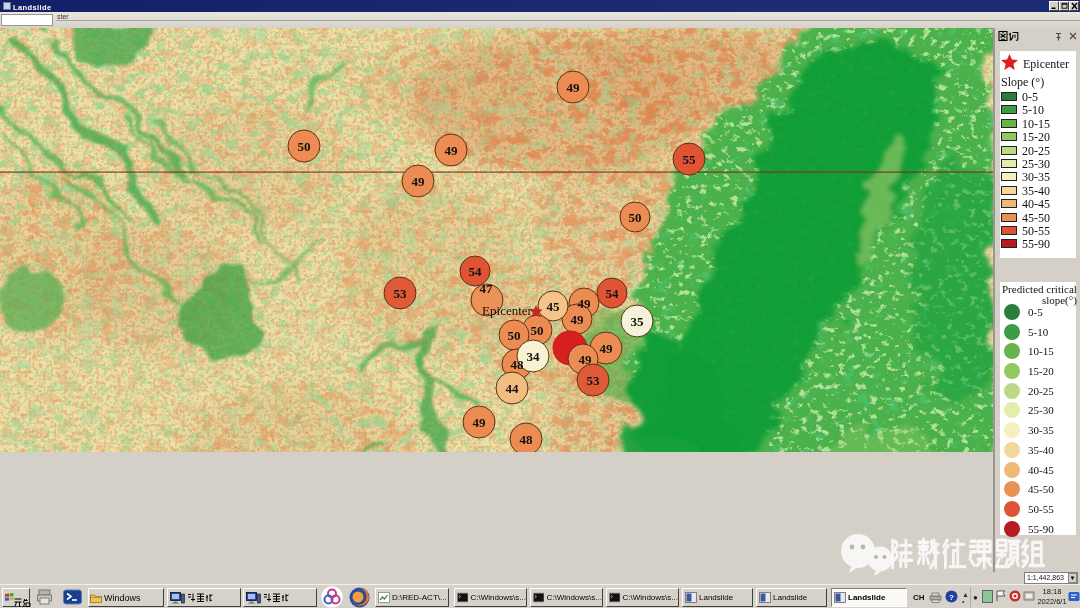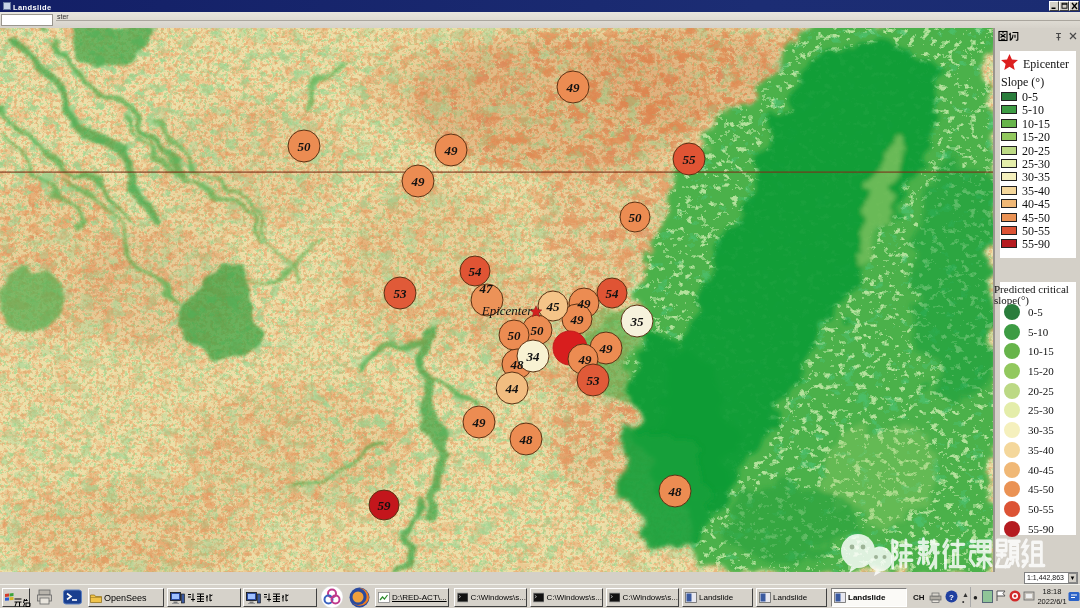--- a/index.html
+++ b/index.html
@@ -13,21 +13,21 @@
     font-weight:bold;letter-spacing:0.4px;}
   .winbtn{position:absolute;top:1px;width:10px;height:10px;background:#d4d0c8;
     border:1px solid;border-color:#fff #404040 #404040 #fff;
     box-sizing:border-box;font-size:7px;line-height:7px;text-align:center;color:#000;}
   #toolbar{position:absolute;left:0;top:12px;width:1080px;height:16px;
     background:linear-gradient(180deg,#e8e6de 0%,#d6d2ca 100%);}
   #combo{position:absolute;left:1px;top:2px;width:52px;height:12px;background:#fff;
     border:1px solid #9a968e;box-sizing:border-box;}
   #ster{position:absolute;left:57px;top:0.5px;font-size:7px;color:#333;}
   #toolline{position:absolute;left:56px;top:8px;width:1024px;height:1px;background:#aaa69e;}
-  #mapwrap{position:absolute;left:0;top:28px;width:993px;height:544px;overflow:hidden;font-style:italic;}
+  #mapwrap{position:absolute;left:0;top:28px;width:993px;height:424px;overflow:hidden;}
   #legend{position:absolute;left:993px;top:28px;width:87px;height:544px;background:#d4d0c8;}
   #statusbar{position:absolute;left:0;top:572px;width:1080px;height:12px;background:#d4d0c8;}
   #taskbar{position:absolute;left:0;top:584px;width:1080px;height:24px;
     background:#d6d2ca;border-top:1px solid #f0efe8;}
   .tbtn{position:absolute;top:3px;height:19px;background:#d6d2ca;
     border:1px solid;border-color:#fff #404040 #404040 #fff;box-sizing:border-box;
     display:flex;align-items:center;color:#000;white-space:nowrap;overflow:hidden;}
 </style>
 </head>
 <body>
@@ -329,21 +329,21 @@
       <div style="position:absolute;left:8px;top:158px;width:16px;height:9px;background:#f4d79b;border:1px solid #222;box-sizing:border-box;"></div>
       <div style="position:absolute;left:29px;top:156px;font-family:'Liberation Serif',serif;font-size:12px;color:#111;">35-40</div>
       <div style="position:absolute;left:8px;top:171px;width:16px;height:9px;background:#f0b876;border:1px solid #222;box-sizing:border-box;"></div>
       <div style="position:absolute;left:29px;top:169px;font-family:'Liberation Serif',serif;font-size:12px;color:#111;">40-45</div>
       <div style="position:absolute;left:8px;top:185px;width:16px;height:9px;background:#ea9254;border:1px solid #222;box-sizing:border-box;"></div>
       <div style="position:absolute;left:29px;top:183px;font-family:'Liberation Serif',serif;font-size:12px;color:#111;">45-50</div>
       <div style="position:absolute;left:8px;top:198px;width:16px;height:9px;background:#dc5335;border:1px solid #222;box-sizing:border-box;"></div>
       <div style="position:absolute;left:29px;top:196px;font-family:'Liberation Serif',serif;font-size:12px;color:#111;">50-55</div>
       <div style="position:absolute;left:8px;top:211px;width:16px;height:9px;background:#b51b20;border:1px solid #222;box-sizing:border-box;"></div>
       <div style="position:absolute;left:29px;top:209px;font-family:'Liberation Serif',serif;font-size:12px;color:#111;">55-90</div>
-<div style="position:absolute;left:1px;top:256px;font-family:'Liberation Serif',serif;font-size:11px;color:#111;line-height:11px;">Predicted critical<br>slope(°)</div>
+<div style="position:absolute;left:9px;top:256px;font-family:'Liberation Serif',serif;font-size:11px;color:#111;line-height:11px;text-align:right;">Predicted critical<br>slope(°)</div>
 <div style="position:absolute;left:11px;top:276px;width:16px;height:16px;border-radius:50%;background:#2a7d3c;"></div>
       <div style="position:absolute;left:35px;top:278px;font-family:'Liberation Serif',serif;font-size:11px;color:#111;">0-5</div>
       <div style="position:absolute;left:11px;top:296px;width:16px;height:16px;border-radius:50%;background:#3d9c44;"></div>
       <div style="position:absolute;left:35px;top:298px;font-family:'Liberation Serif',serif;font-size:11px;color:#111;">5-10</div>
       <div style="position:absolute;left:11px;top:315px;width:16px;height:16px;border-radius:50%;background:#67b44b;"></div>
       <div style="position:absolute;left:35px;top:317px;font-family:'Liberation Serif',serif;font-size:11px;color:#111;">10-15</div>
       <div style="position:absolute;left:11px;top:335px;width:16px;height:16px;border-radius:50%;background:#92c85e;"></div>
       <div style="position:absolute;left:35px;top:337px;font-family:'Liberation Serif',serif;font-size:11px;color:#111;">15-20</div>
       <div style="position:absolute;left:11px;top:355px;width:16px;height:16px;border-radius:50%;background:#bcd985;"></div>
       <div style="position:absolute;left:35px;top:357px;font-family:'Liberation Serif',serif;font-size:11px;color:#111;">20-25</div>
@@ -409,21 +409,21 @@
 <svg width="19" height="16" viewBox="0 0 19 16" style="position:absolute;left:63px;top:4px;">
  <rect x="0.5" y="1" width="18" height="14" rx="2.5" fill="#1a3f8f" stroke="#5a7fc0" stroke-width="1"></rect>
  <path d="M4,4.5 l4,3 -4,3" stroke="#fff" stroke-width="1.6" fill="none"></path>
  <path d="M9,11 h5" stroke="#fff" stroke-width="1.6"></path>
 </svg>
 <div class="tbtn" style="left:88px;width:76px;">
  <svg width="12" height="10" viewBox="0 0 12 10" style="margin:0 2px 0 1px;">
           <path d="M0.5,2 h4 l1,1.5 h6 v6 h-11 z" fill="#f0c34a" stroke="#8a6a14" stroke-width="0.7"></path>
           <path d="M0.5,4.5 h11" stroke="#8a6a14" stroke-width="0.5"></path>
         </svg>
- <span style="font-size:9px;">OpenSees</span>
+ <span style="font-size:9px;">Windows</span>
 </div>
 <div class="tbtn" style="left:167px;width:74px;">
  <svg width="15" height="12" viewBox="0 0 15 12" style="margin:0 2px;">
           <rect x="0.5" y="0.5" width="10" height="8" fill="#2a4a9f" stroke="#111" stroke-width="0.8"></rect>
           <rect x="2" y="2" width="7" height="5" fill="#9fc0ff"></rect>
           <rect x="3.5" y="9.5" width="4" height="1.5" fill="#777"></rect>
           <rect x="2" y="11" width="7" height="1" fill="#999"></rect>
           <rect x="11.5" y="2" width="3" height="9" fill="#38589f" stroke="#111" stroke-width="0.6"></rect>
         </svg>
  <svg width="26" height="9" viewBox="0 0 26 9">
@@ -459,21 +459,21 @@
 <svg width="21" height="21" viewBox="0 0 21 21" style="position:absolute;left:349px;top:2px;">
  <circle cx="10.5" cy="10.5" r="10" fill="#2a4a9f"></circle>
  <path d="M10.5,1 a9.5,9.5 0 0 1 9,12 a10,10 0 0 1 -16,3 a9,9 0 0 0 13,-2 a9,9 0 0 0 -6,-13 z" fill="#f07c1e"></path>
  <circle cx="9" cy="10" r="5.5" fill="#f0a03c"></circle>
 </svg>
 <div class="tbtn" style="left:375px;width:74px;">
  <svg width="12" height="11" viewBox="0 0 12 11" style="margin:0 2px;">
           <rect x="0.5" y="0.5" width="11" height="10" fill="#fff" stroke="#888" stroke-width="0.8"></rect>
           <path d="M2,8 l2.5,-3 2,2 3,-4" stroke="#2a8a2a" stroke-width="1.2" fill="none"></path>
         </svg>
- <span style="font-size:8px;text-decoration:underline;">D:\RED-ACT\...</span>
+ <span style="font-size:8px;">D:\RED-ACT\...</span>
 </div>
 <div class="tbtn" style="left:454px;width:73px;">
  <svg width="13" height="11" viewBox="0 0 13 11" style="margin:0 2px;">
           <rect x="0.5" y="0.5" width="12" height="10" fill="#111" stroke="#888" stroke-width="0.8"></rect>
           <path d="M2,3 l2,1.5 -2,1.5" stroke="#ccc" stroke-width="0.9" fill="none"></path>
         </svg>
  <span style="font-size:8px;">C:\Windows\s...</span>
 </div>
 <div class="tbtn" style="left:530px;width:73px;">
  <svg width="13" height="11" viewBox="0 0 13 11" style="margin:0 2px;">

